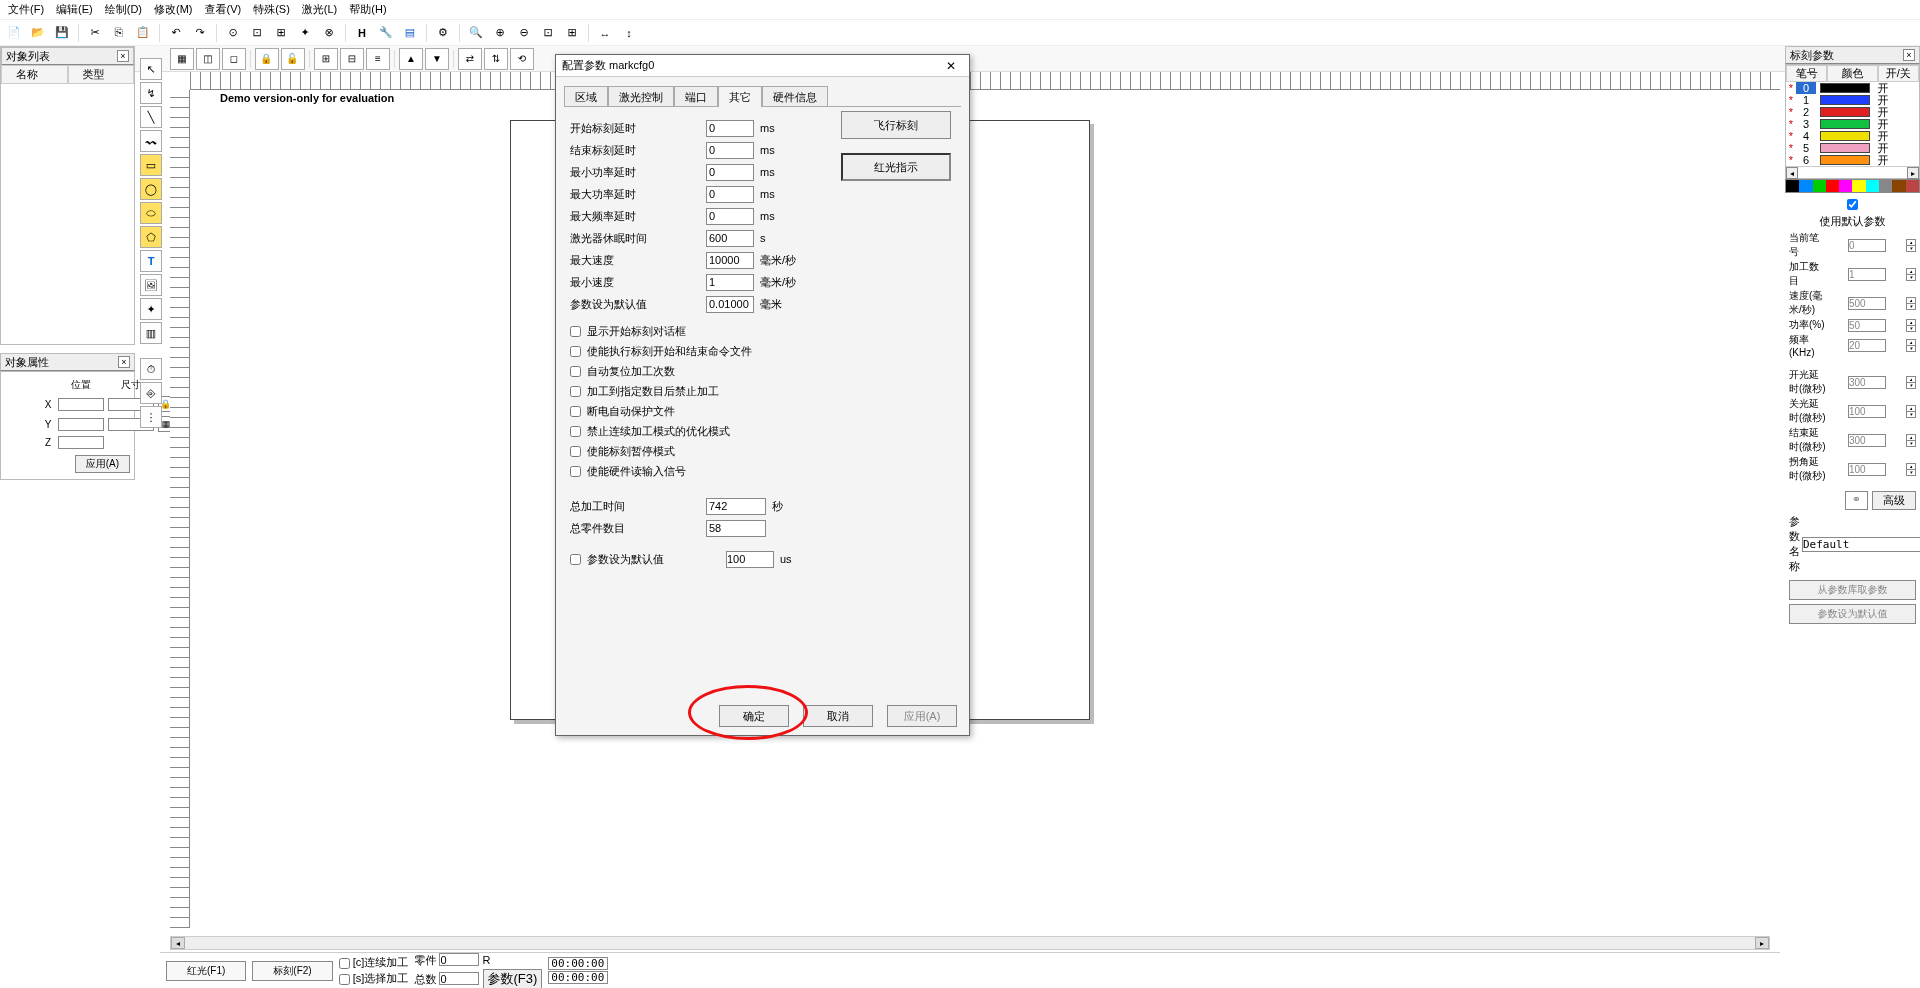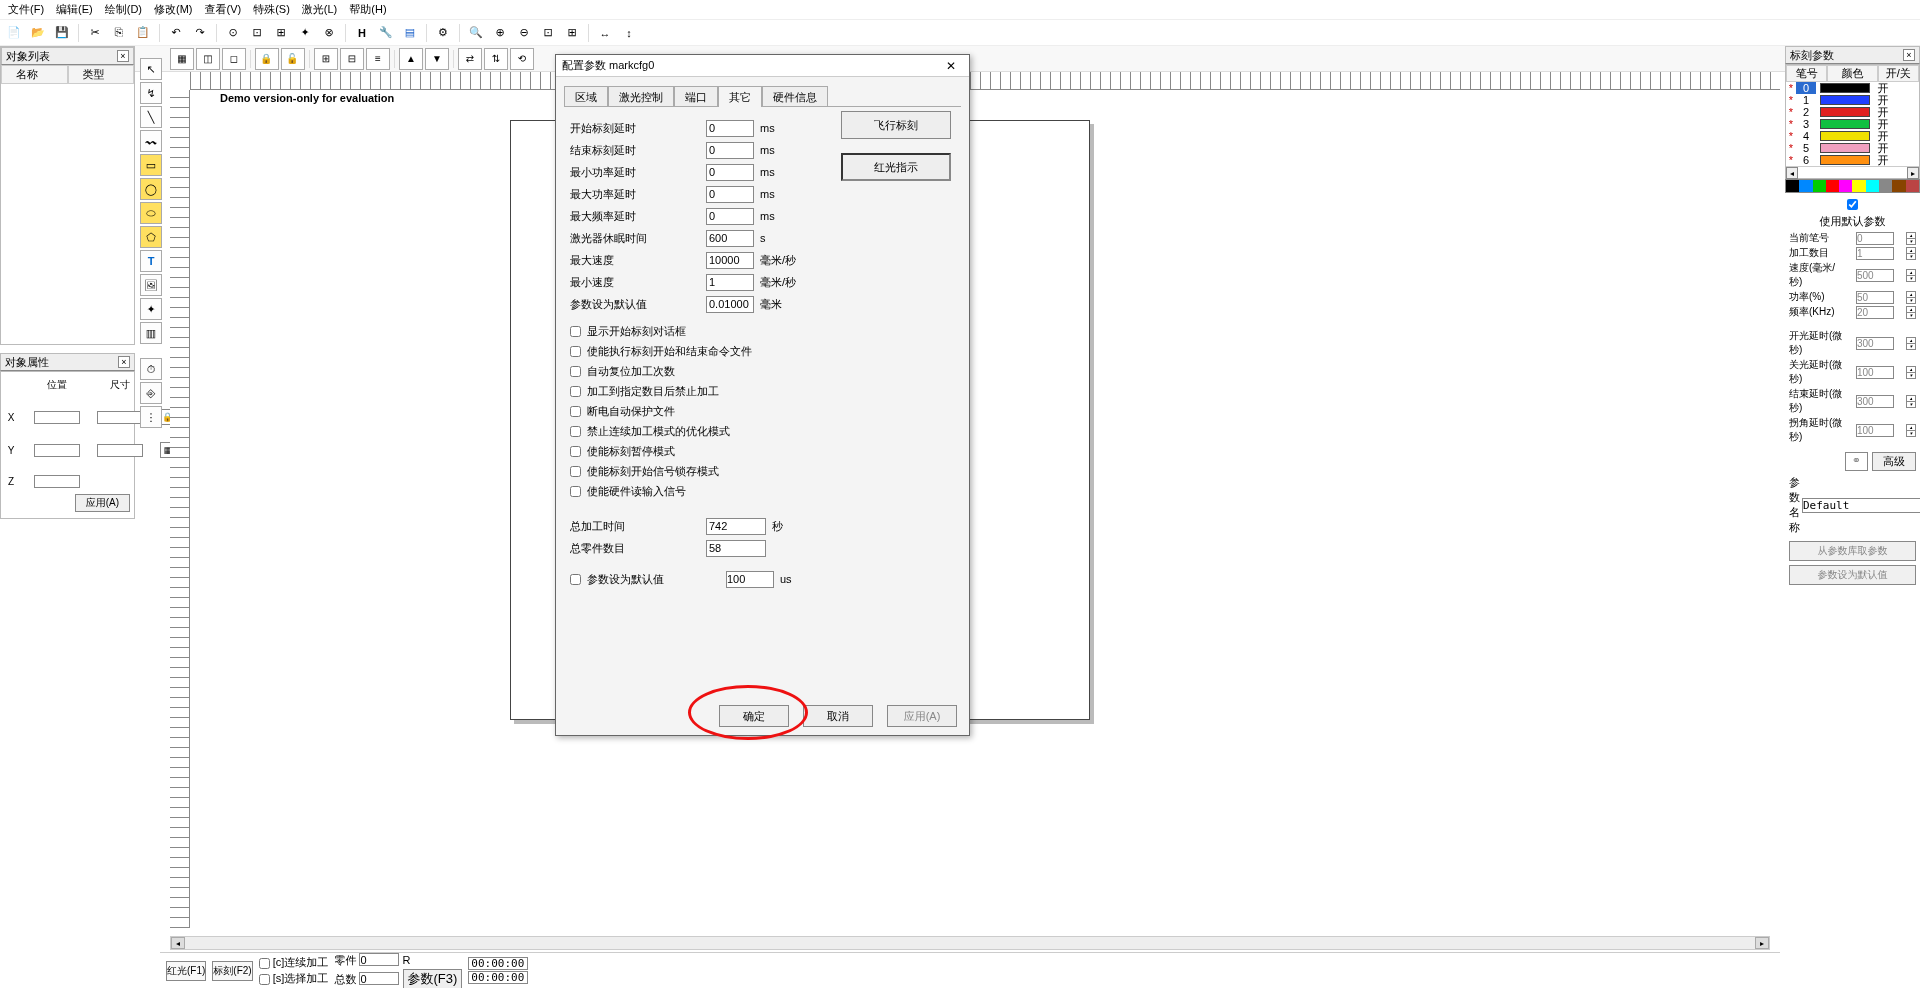--- a/index.html
+++ b/index.html
@@ -22,21 +22,21 @@
 .left-col { position:absolute; left:0; top:46px; width:135px; height:700px; }
 .panel-head { background:#eee; border:1px solid #bbb; border-bottom:1px solid #888; height:18px; padding:1px 4px; display:flex; justify-content:space-between; align-items:center; }
 .panel-close { width:12px;height:12px;border:1px solid #888;display:inline-flex;align-items:center;justify-content:center;font-size:9px;line-height:1;background:#fff; }
 .obj-list { border:1px solid #bbb; background:#fff; }
 .obj-list-head { display:flex; }
 .obj-list-head div { border:1px solid #ccc; padding:1px 14px; flex:1; background:#f4f4f4; }
 .obj-list-body { height:260px; }
 
 .attr-panel { margin-top:8px; }
 .attr-body { border:1px solid #bbb; padding:6px 4px; background:#fff; }
-.attr-grid { display:grid; grid-template-columns:12px 46px 46px 18px; gap:17px; align-items:center; }
+.attr-grid { display:grid; grid-template-columns:12px 46px 46px 18px; gap:4px; align-items:center;margin-left:37px; }
 .attr-grid .h { text-align:center; font-size:10px; }
 .attr-grid input { width:100%; height:13px; border:1px solid #888; font-size:9px; }
 .attr-icon { width:16px;height:16px;border:1px solid #888;display:inline-flex;align-items:center;justify-content:center;font-size:9px;background:#fff }
 .apply-btn { margin-top:6px; float:right; border:1px solid #888; padding:1px 10px; background:#f0f0f0; font-size:10px; }
 
 
 .vtoolbox { position:absolute; left:140px; top:54px; width:24px; display:flex; flex-direction:column; gap:2px; padding-top:4px; }
 .vtool { width:22px; height:22px; border:1px solid #aaa; background:#fdfdfd; display:flex; align-items:center; justify-content:center; }
 
 
@@ -61,34 +61,34 @@
 .pen-row .kf { width:18px; text-align:center }
 .pen-scroll { height:12px; display:flex; justify-content:space-between; border-top:1px solid #ccc; }
 .pen-scroll span { width:12px;height:12px;border:1px solid #888;display:inline-flex;align-items:center;justify-content:center;font-size:8px;background:#eee }
 
 .color-strip { display:flex; height:14px; border:1px solid #888; }
 .color-strip div { flex:1 }
 
 .param-block { border:0; padding:4px 4px; background:#fff; }
 .chk-row { display:flex; align-items:center; gap:4px; margin:2px 0;flex-direction:column; }
 .chk-row input[type=checkbox]{width:11px;height:11px}
-.prow { display:flex; align-items:center; gap:12px; margin:1px 0; }
+.prow { display:flex; align-items:center; gap:20px; margin:1px 0; }
 .prow label { flex:1; font-size:10px }
 .prow input { width:38px; height:13px; border:1px solid #888; color:#888; font-size:10px }
 .prow .spn { width:10px; height:13px; border:1px solid #888; display:flex; flex-direction:column; }
 .prow .spn i{flex:1;border-bottom:1px solid #888;font-size:5px;text-align:center;line-height:5px}
 .prow .spn i:last-child{border:0}
 
 .pbtn { border:1px solid #888; background:#f0f0f0; padding:2px 8px; font-size:10px; width:100%; margin:2px 0; color:#888 }
 .pname-row { display:flex; align-items:center; gap:2px; margin:4px 0 }
 .pname-row input { flex:1; height:15px; border:1px solid #888; background:#fff; font-family:monospace }
 
 
 .bottombar { position:absolute; left:160px; right:140px; bottom:0; height:36px; border-top:1px solid #ccc; display:flex; align-items:center; gap:6px; padding:0 6px; background:#fff; }
-.bottombar .tabbtn { border:1px solid #888; padding:2px 0; background:#f8f8f8; font-size:10px }
+.bottombar .tabbtn { border:1px solid #888; padding:2px 20px; background:#f8f8f8; font-size:10px }
 .bottombar .mini input[type=checkbox]{width:11px;height:11px;vertical-align:middle}
 .bottombar .mini { display:flex;flex-direction:column;gap:1px;font-size:10px }
 .bottombar .numbox { width:40px;height:13px;border:1px solid #888 }
 .bottombar .timebox { width:60px;height:13px;border:1px solid #888;font-family:monospace;padding:0 2px }
 
 
 .dialog { position:absolute; left:555px; top:54px; width:415px; height:682px; background:#f4f4f4; border:1px solid #666; box-shadow:2px 2px 6px rgba(0,0,0,.3); z-index:50; }
 .dlg-title { height:22px; background:#fff; display:flex; align-items:center; justify-content:space-between; padding:0 6px; border-bottom:1px solid #ccc; }
 .dlg-close { width:24px;height:18px;display:flex;align-items:center;justify-content:center;font-size:12px }
 .dlg-tabs { display:flex; gap:0; padding:8px 8px 0 8px; }
@@ -528,24 +528,20 @@
         <div class="dlg-chk">
           <input type="checkbox" style="">
           <span>禁止连续加工模式的优化模式</span>
         </div>
         <div class="dlg-chk">
           <input type="checkbox" style="">
           <span>使能标刻暂停模式</span>
         </div>
         <div class="dlg-chk">
           <input type="checkbox" style="">
-          <span>使能标刻开始信号锁存模式</span>
-        </div>
-        <div class="dlg-chk">
-          <input type="checkbox" style="">
           <span>使能硬件读输入信号</span>
         </div>
       </div>
     <div style="height:14px"></div>
     <div id="dlg-rowsB">
         <div class="drow">
           <label>总加工时间</label>
           <input style="width: 60px;" value="742">
           <span class="unit">秒</span>
         </div>

